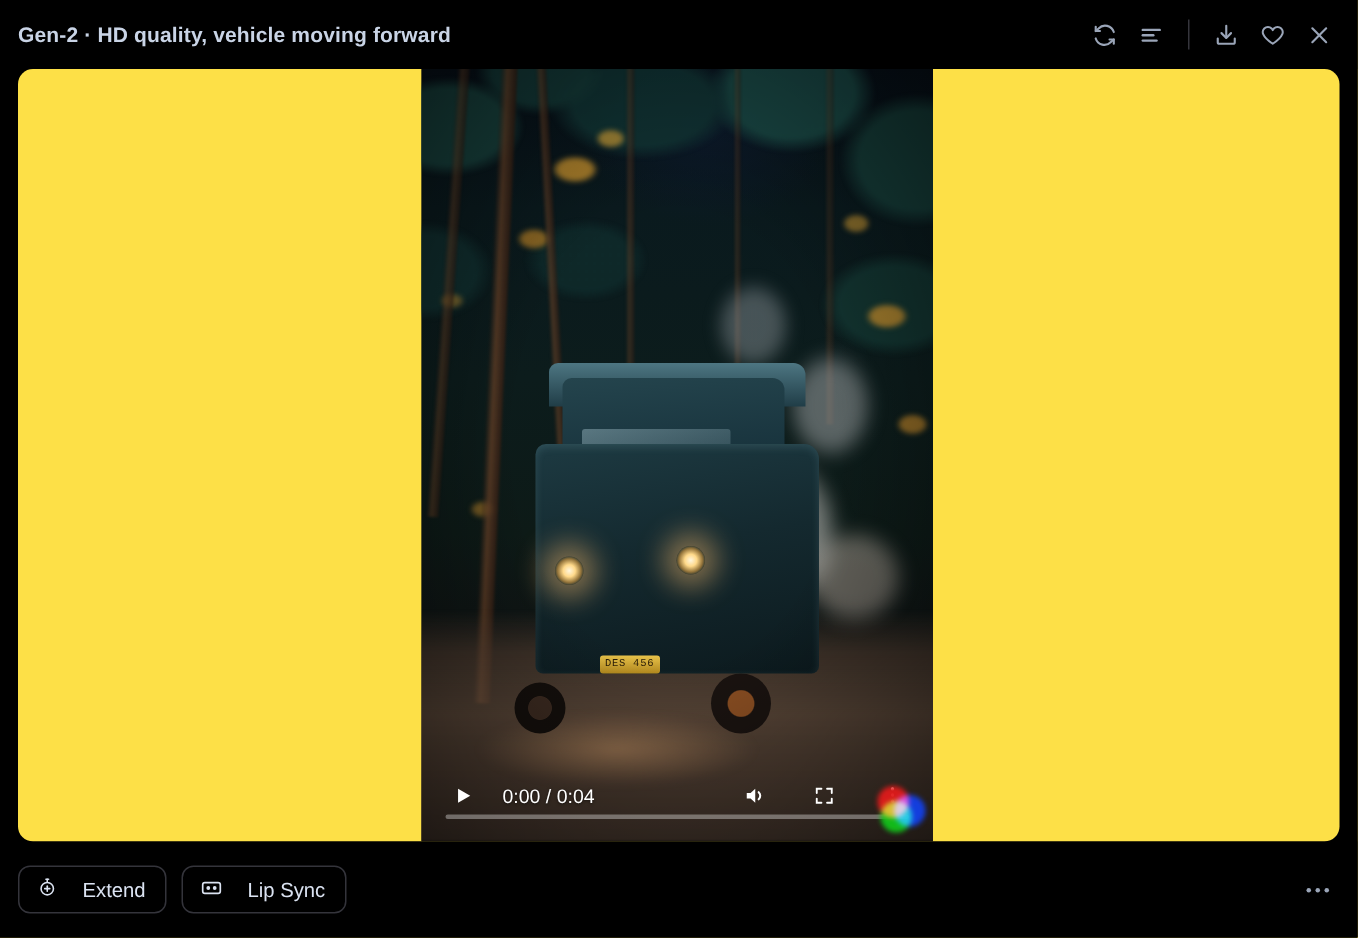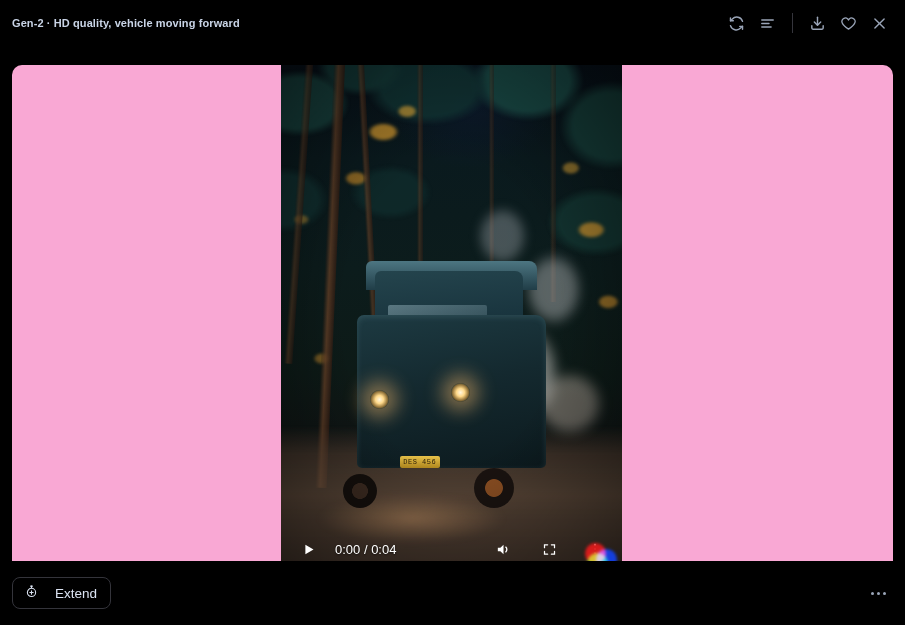--- a/index.html
+++ b/index.html
@@ -11,41 +11,41 @@
   }
   #app { position: relative; width: 905px; height: 625px; background: #000; }
 
   
   .topbar {
     position: absolute; left: 0; top: 0; width: 905px; height: 46px;
     display: flex; align-items: center; background: #000;
   }
   .title {
     margin-left: 12px;
-    font-size: 11px; font-weight: bold; letter-spacing: .1px;
+    font-size: 14px; font-weight: bold; letter-spacing: .1px;
     color: #c9d4e6; white-space: nowrap;
   }
   .topbar-actions {
     margin-left: auto; display: flex; align-items: center; height: 46px;
     padding-right: 10px; gap: 0px;
   }
   .ibtn {
     width: 31px; height: 31px; display: flex; align-items: center; justify-content: center;
     border-radius: 6px; cursor: pointer; color: #9aa5b8;
   }
   .ibtn svg { display: block; }
   .divider-v {
     width: 1px; height: 20px; background: #35353c; margin: 0 9px;
   }
 
   
   .panel {
     position: absolute; left: 12px; top: 46px;
     width: 881px; height: 515px;
-    background: #f9a8d4; border-radius: 10px; overflow: hidden; margin-top: 19px;
+    background: #fde047; border-radius: 10px; overflow: hidden;
   }
   .video-wrap {
     position: absolute; left: 269px; top: 0; width: 341px; height: 515px;
     overflow: hidden; background: #05080a;
   }
 
   
   .frame { position: absolute; inset: 0; overflow: hidden; }
   .sky {
     position: absolute; inset: 0;
@@ -355,20 +355,30 @@
           <circle cx="12" cy="13.5" r="6.6"></circle>
           <path d="M10.6 3.4h2.8"></path>
             <path d="M12 3.4v2.4"></path>
           <path d="M12 10.8v5.4"></path>
             <path d="M9.3 13.5h5.4"></path>
         </svg>
       </span>
       <span>Extend</span>
     </div>
 
+    <div class="pill">
+      <span>
+        <svg width="16" height="16" viewBox="0 0 24 24" fill="none" stroke="currentColor" stroke-width="1.7">
+          <rect x="3.2" y="6.6" width="17.6" height="10.8" rx="2.2"></rect>
+          <circle cx="8.8" cy="12" r="1.9" fill="currentColor" stroke="none"></circle>
+          <circle cx="15.2" cy="12" r="1.9" fill="currentColor" stroke="none"></circle>
+        </svg>
+      </span>
+      <span>Lip Sync</span>
+    </div>
 
     <div class="more-btn" title="More">
       <div class="dots-h">
         <div class="dot-h"></div>
         <div class="dot-h"></div>
         <div class="dot-h"></div>
       </div>
     </div>
 
   </div>

